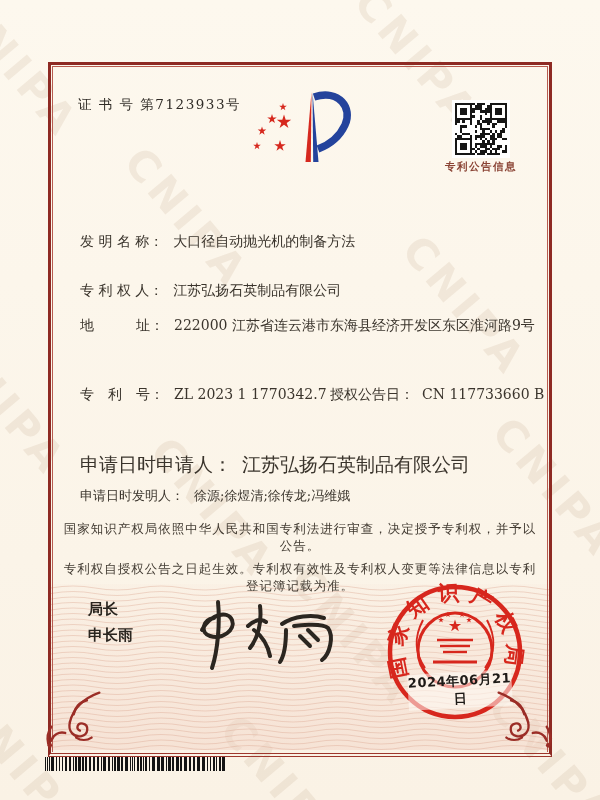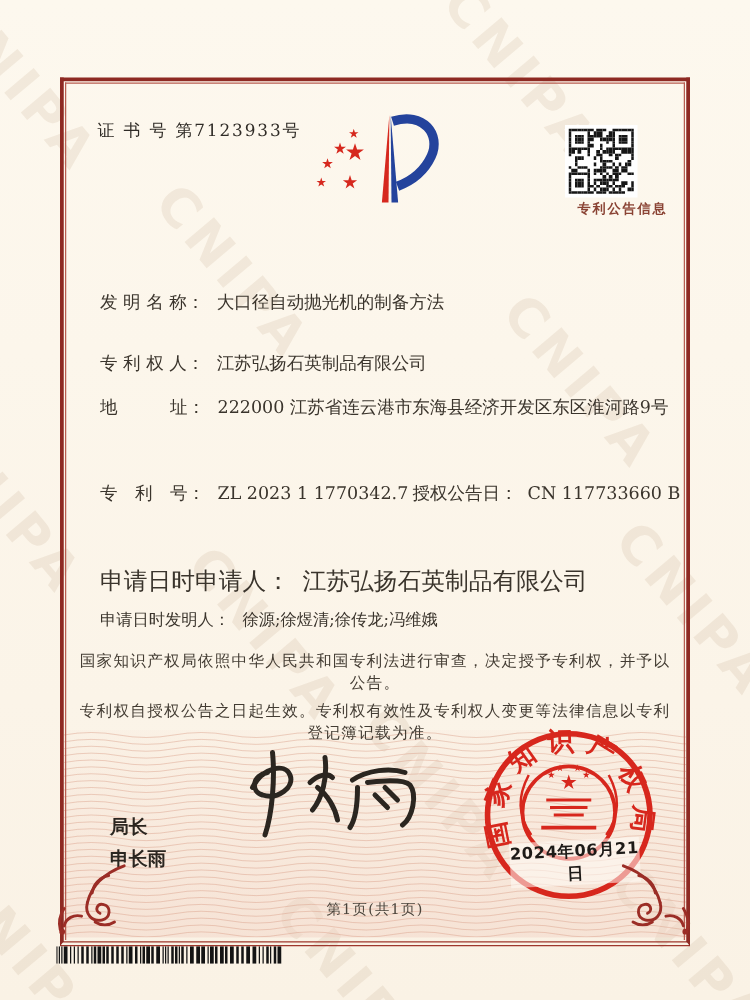--- a/index.html
+++ b/index.html
@@ -12,34 +12,34 @@
       background:linear-gradient(180deg,rgba(246,222,210,0.12),rgba(242,211,197,0.5))}
   .guilloche svg{position:absolute;inset:0}
   .frame{position:absolute;left:48px;top:62px;width:504px;height:695px;
       border:3px solid #8e2a23;border-bottom:4px double #9e372d}
   .frame-inner{position:absolute;inset:1px;border:1px solid #b85c50;border-bottom:none}
   .certno{position:absolute;left:78px;top:96px;font-size:13.5px;letter-spacing:1.5px;color:#2f2b26}
   .logo{position:absolute;left:240px;top:88px;width:118px;height:78px}
   .qr{position:absolute;left:452px;top:100px;width:58px;height:58px;background:#fff;padding:3px}
   .qr-grid{display:grid;width:52px;height:52px;grid-template-columns:repeat(21,1fr);grid-template-rows:repeat(21,1fr)}
   .qr-grid i.on{background:#161616}
-  .qr-caption{position:absolute;left:428px;top:160px;width:106px;text-align:right;font-size:10.5px;
+  .qr-caption{position:absolute;left:428px;top:160px;width:106px;text-align:center;font-size:10.5px;
       letter-spacing:1.5px;color:#8a4334;font-weight:bold}
   .title{position:absolute;left:48px;top:170px;width:504px;text-align:center;font-size:30px;font-weight:bold;
       letter-spacing:14px;text-indent:14px;color:#262220}
   .row{position:absolute;left:80px;font-size:14px;white-space:nowrap;color:#3a342c}
   .row .lbl{margin-right:10px}
   .row .col2{position:absolute;left:250px;top:0;white-space:nowrap}
   .row .col2 .lbl{margin-right:8px}
   .r-name{top:233px}.r-patentee{top:282px}.r-addr{top:317px}.r-inv{top:352px}
   .r-patno{top:386px}.r-dates{top:419px}
   .r-app{top:452px;font-size:19px}.r-inv2{top:487px;font-size:13px}
   .legal{position:absolute;left:60px;width:480px;text-align:center;font-size:12.5px;letter-spacing:1px;color:#433c33}
   .legal1{top:521px}.legal2{top:561px}
-  .signer{position:absolute;left:88px;top:649px;font-size:15px;font-weight:bold;color:#2b2620;
+  .signer{position:absolute;left:88px;top:596px;font-size:15px;font-weight:bold;color:#2b2620;
       font-family:Liberation Sans, sans-serif;line-height:26px}
   .signature{position:absolute;left:182px;top:596px;width:160px;height:80px}
   .seal{position:absolute;left:383px;top:582px;width:144px;height:144px}
   .seal-date{position:absolute;left:408px;top:672px;width:104px;text-align:center;font-size:13px;font-weight:bold;
       color:#1d1a17;background:rgba(255,252,246,0.55);transform:rotate(-3deg);letter-spacing:0.5px;
       font-family:"DejaVu Sans",sans-serif}
   .pageno{position:absolute;left:48px;top:720px;width:504px;text-align:center;font-size:11.5px;
       letter-spacing:1px;color:#4a443b}
   .flourish{position:absolute;width:62px;height:62px}
   .flourish.fl{left:42px;top:688px}
@@ -661,17 +661,16 @@
       <path d="M74,6 C52,14 40,28 36,44"></path>
       <path d="M36,44 c-3,12 5,20 15,18 c9,-2 10,-14 2,-16 c-7,-2 -10,6 -4,9"></path>
       <path d="M58,16 c-10,2 -16,10 -17,18"></path>
       <path d="M30,58 c-8,-2 -16,2 -18,10"></path>
       <path d="M44,64 c6,4 14,4 20,0"></path>
       <path d="M12,50 c-4,6 -6,14 -4,22"></path>
     </g>
     <circle cx="10" cy="74" r="3" fill="#9b2d26"></circle>
   </svg>
 
-  <div class="pageno">第1页(共1页)</div>
 
   <div class="barcode"><i style="width: 1px; margin-right: 1px;"></i><i style="width: 1px; margin-right: 1px;"></i><i style="width: 1px; margin-right: 1px;"></i><i style="width: 3px; margin-right: 2px;"></i><i style="width: 1px; margin-right: 2px;"></i><i style="width: 1px; margin-right: 2px;"></i><i style="width: 1px; margin-right: 2px;"></i><i style="width: 2px; margin-right: 2px;"></i><i style="width: 2px; margin-right: 2px;"></i><i style="width: 1px; margin-right: 1px;"></i><i style="width: 2px; margin-right: 1px;"></i><i style="width: 3px; margin-right: 1px;"></i><i style="width: 2px; margin-right: 1px;"></i><i style="width: 2px; margin-right: 2px;"></i><i style="width: 2px; margin-right: 2px;"></i><i style="width: 2px; margin-right: 2px;"></i><i style="width: 2px; margin-right: 2px;"></i><i style="width: 1px; margin-right: 1px;"></i><i style="width: 3px; margin-right: 2px;"></i><i style="width: 2px; margin-right: 2px;"></i><i style="width: 1px; margin-right: 1px;"></i><i style="width: 2px; margin-right: 1px;"></i><i style="width: 3px; margin-right: 1px;"></i><i style="width: 2px; margin-right: 2px;"></i><i style="width: 3px; margin-right: 2px;"></i><i style="width: 1px; margin-right: 1px;"></i><i style="width: 1px; margin-right: 1px;"></i><i style="width: 1px; margin-right: 2px;"></i><i style="width: 2px; margin-right: 1px;"></i><i style="width: 2px; margin-right: 1px;"></i><i style="width: 1px; margin-right: 1px;"></i><i style="width: 2px; margin-right: 2px;"></i><i style="width: 1px; margin-right: 2px;"></i><i style="width: 3px; margin-right: 2px;"></i><i style="width: 3px; margin-right: 1px;"></i><i style="width: 3px; margin-right: 2px;"></i><i style="width: 1px; margin-right: 1px;"></i><i style="width: 3px; margin-right: 1px;"></i><i style="width: 2px; margin-right: 2px;"></i><i style="width: 3px; margin-right: 1px;"></i><i style="width: 2px; margin-right: 2px;"></i><i style="width: 3px; margin-right: 2px;"></i><i style="width: 2px; margin-right: 2px;"></i><i style="width: 2px; margin-right: 2px;"></i><i style="width: 3px; margin-right: 2px;"></i><i style="width: 3px; margin-right: 2px;"></i><i style="width: 1px; margin-right: 2px;"></i><i style="width: 1px; margin-right: 2px;"></i><i style="width: 2px; margin-right: 1px;"></i><i style="width: 1px; margin-right: 2px;"></i><i style="width: 2px; margin-right: 1px;"></i><i style="width: 3px; margin-right: 2px;"></i></div>
 
 </div>
 
 </body></html>

